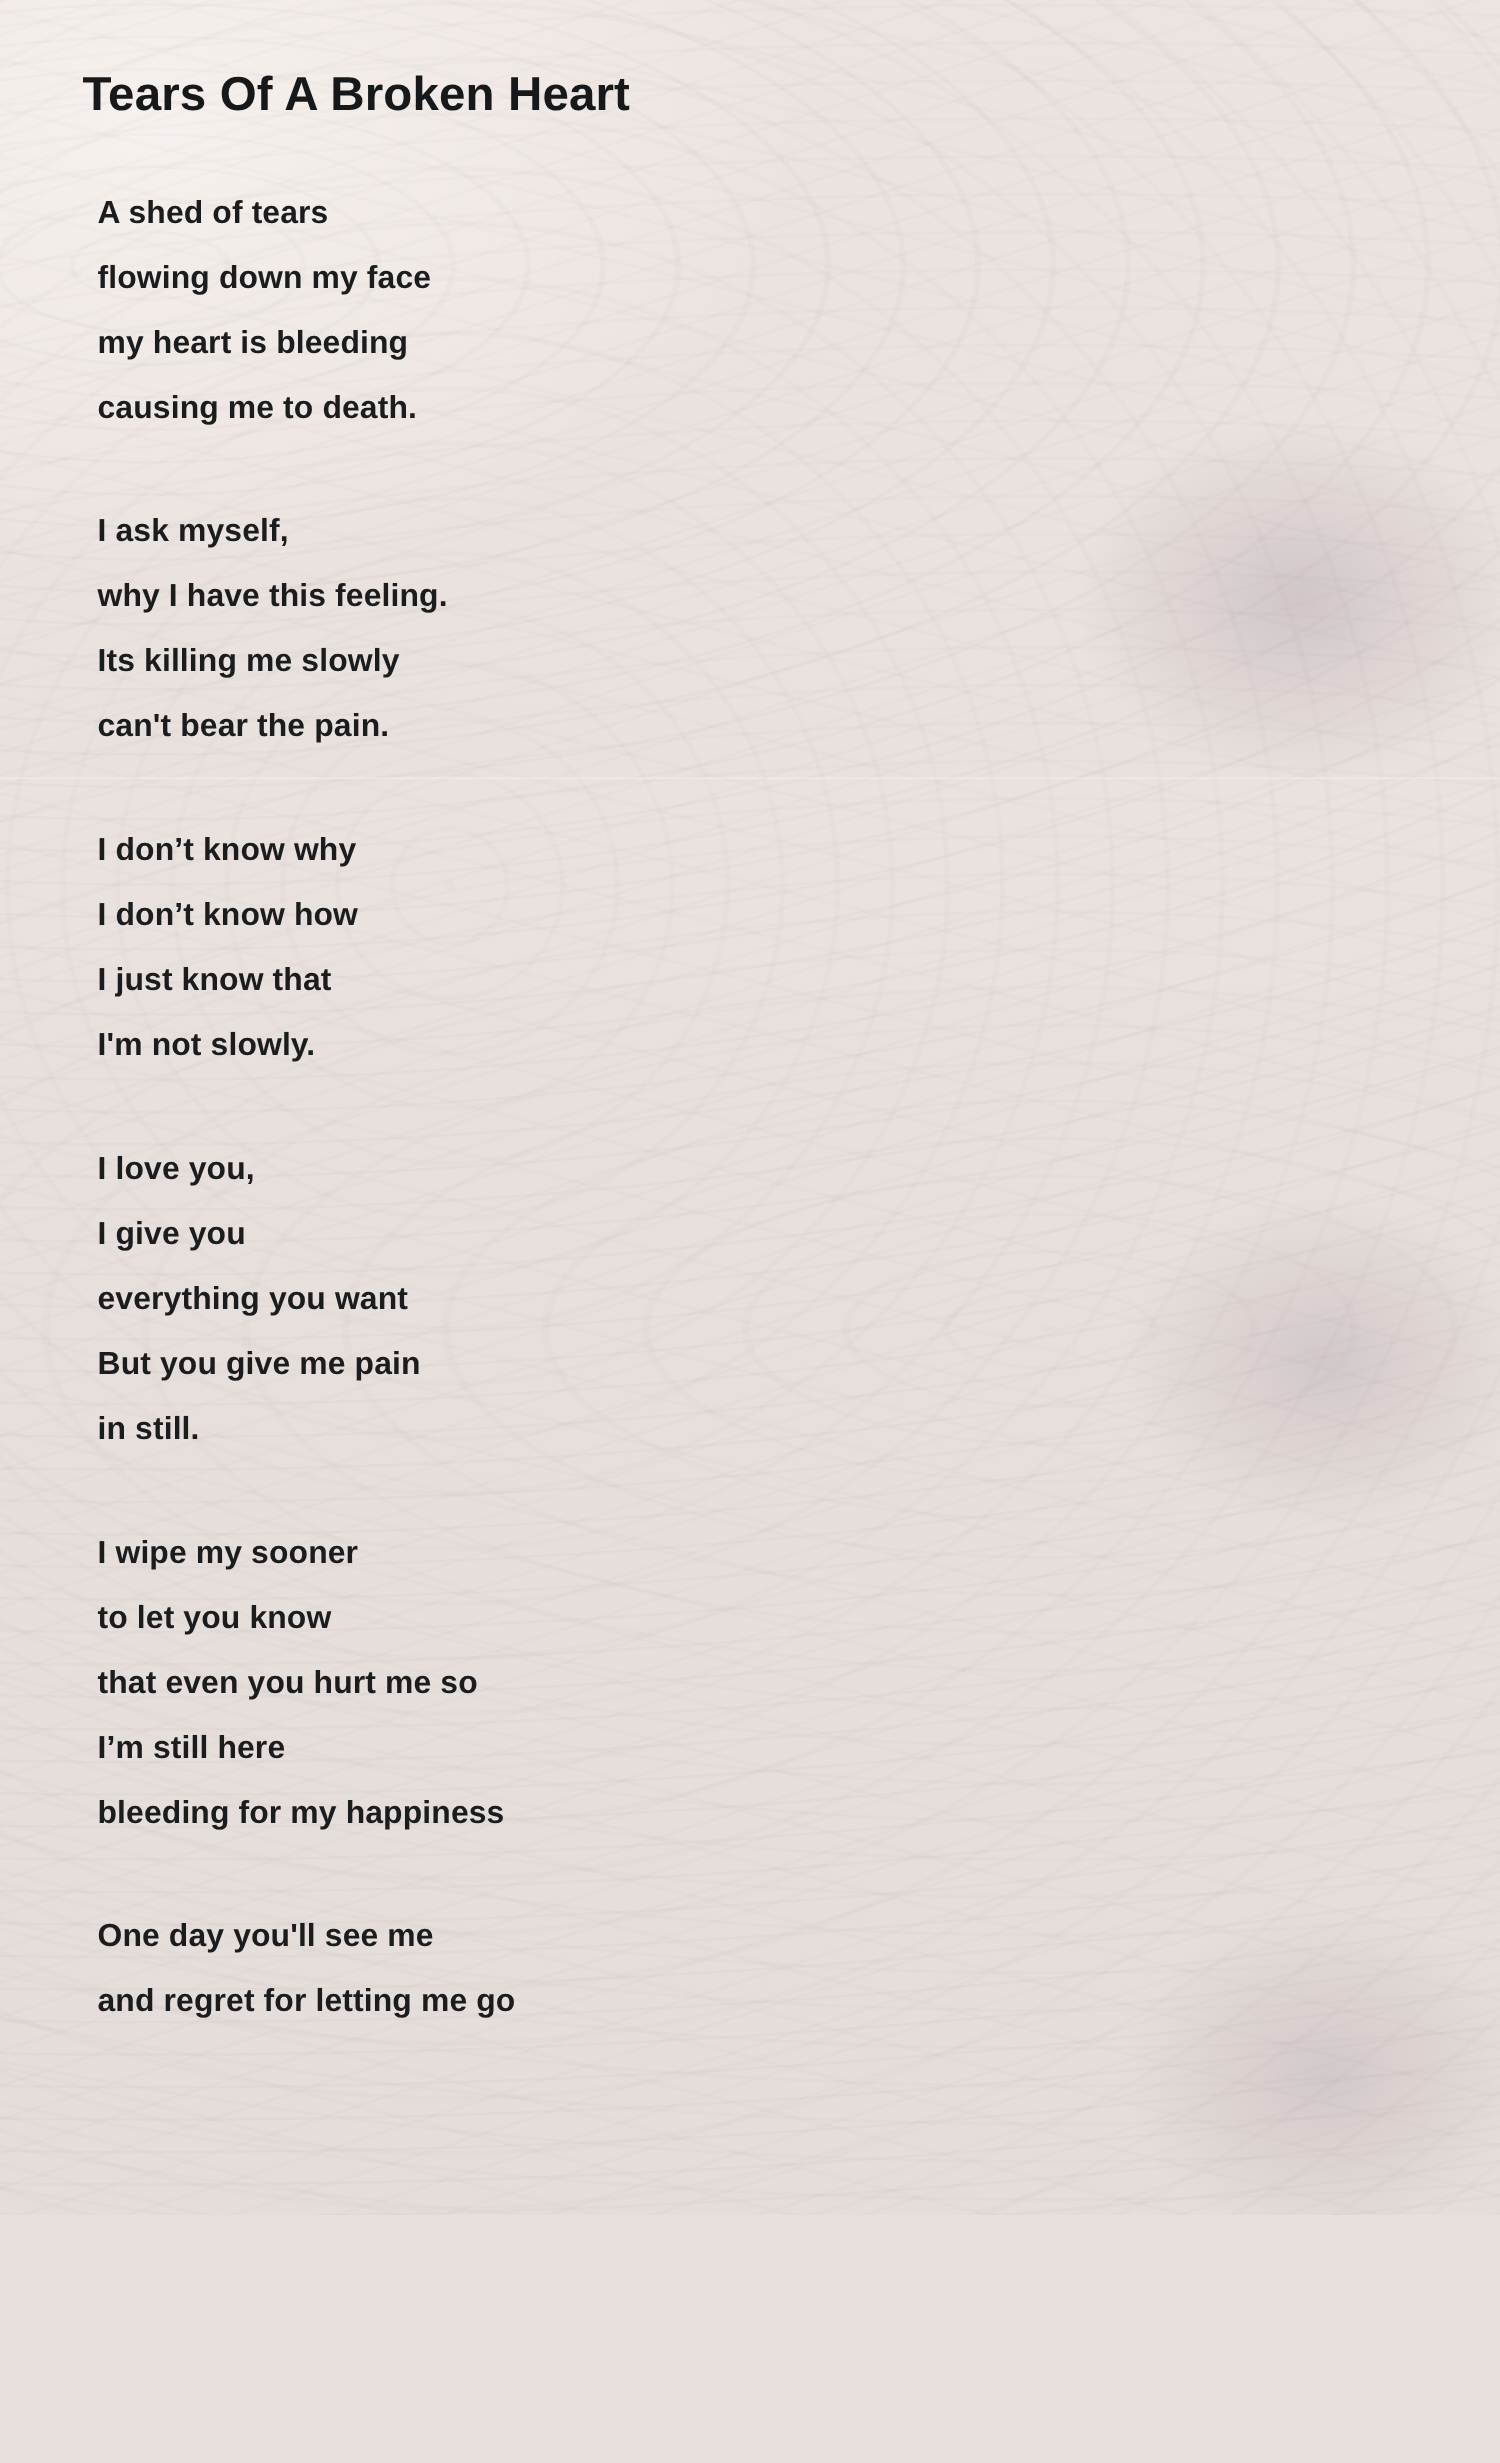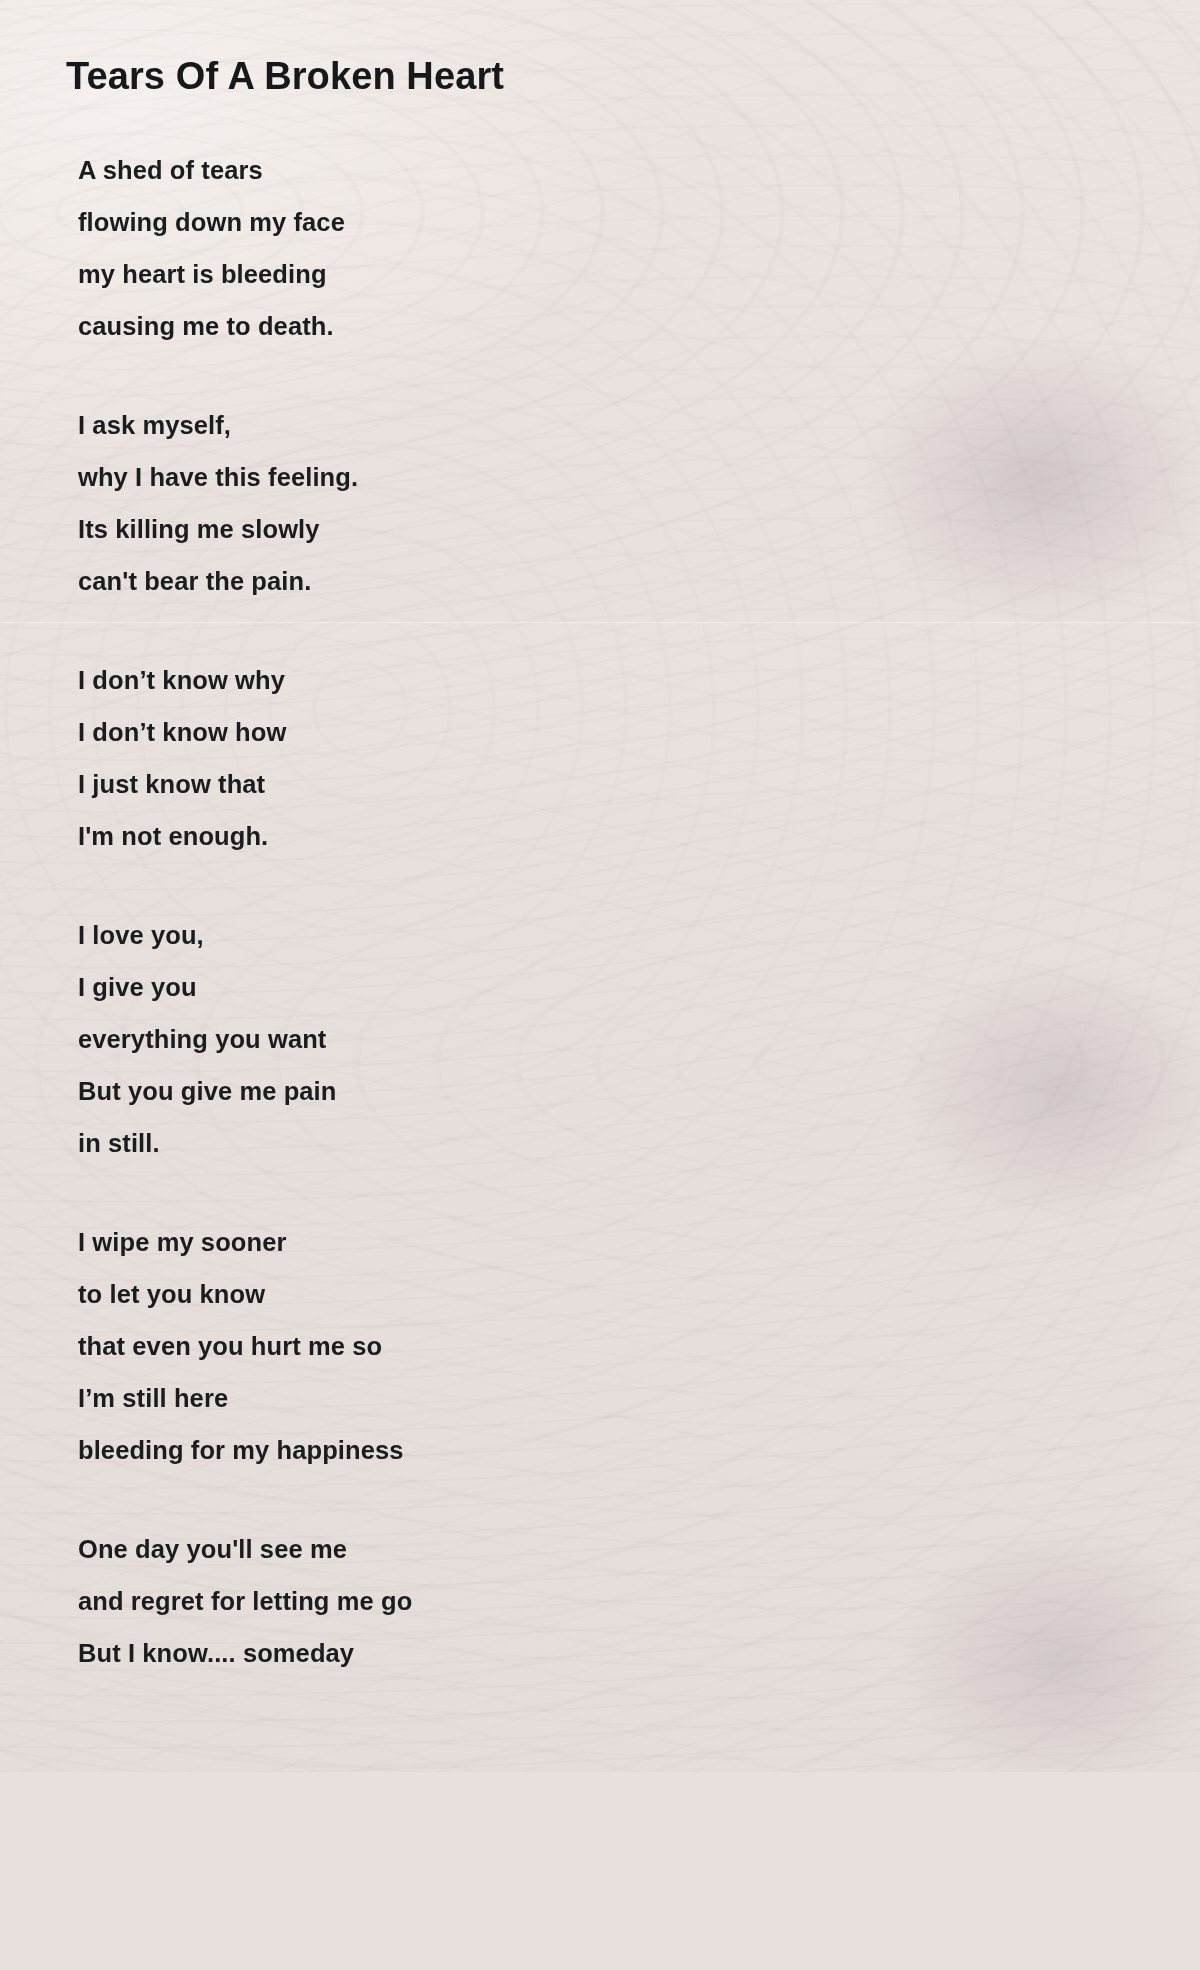--- a/index.html
+++ b/index.html
@@ -167,21 +167,21 @@
         <div class="line">I ask myself,</div>
         <div class="line">why I have this feeling.</div>
         <div class="line">Its killing me slowly</div>
         <div class="line">can't bear the pain.</div>
       </div>
 
       <div class="stanza">
         <div class="line">I don’t know why</div>
         <div class="line">I don’t know how</div>
         <div class="line">I just know that</div>
-        <div class="line">I'm not enough.</div>
+        <div class="line">I'm not slowly.</div>
       </div>
 
       <div class="stanza">
         <div class="line">I love you,</div>
         <div class="line">I give you</div>
         <div class="line">everything you want</div>
         <div class="line">But you give me pain</div>
         <div class="line">in still.</div>
       </div>
 
@@ -189,21 +189,20 @@
         <div class="line">I wipe my sooner</div>
         <div class="line">to let you know</div>
         <div class="line">that even you hurt me so</div>
         <div class="line">I’m still here</div>
         <div class="line">bleeding for my happiness</div>
       </div>
 
       <div class="stanza">
         <div class="line">One day you'll see me</div>
         <div class="line">and regret for letting me go</div>
-        <div class="line">But I know.... someday</div>
       </div>
 
     </div>
   </div>
 
   <div class="author">Joecel Joy Jayme</div>
 
 </div>
 
 </body></html>

